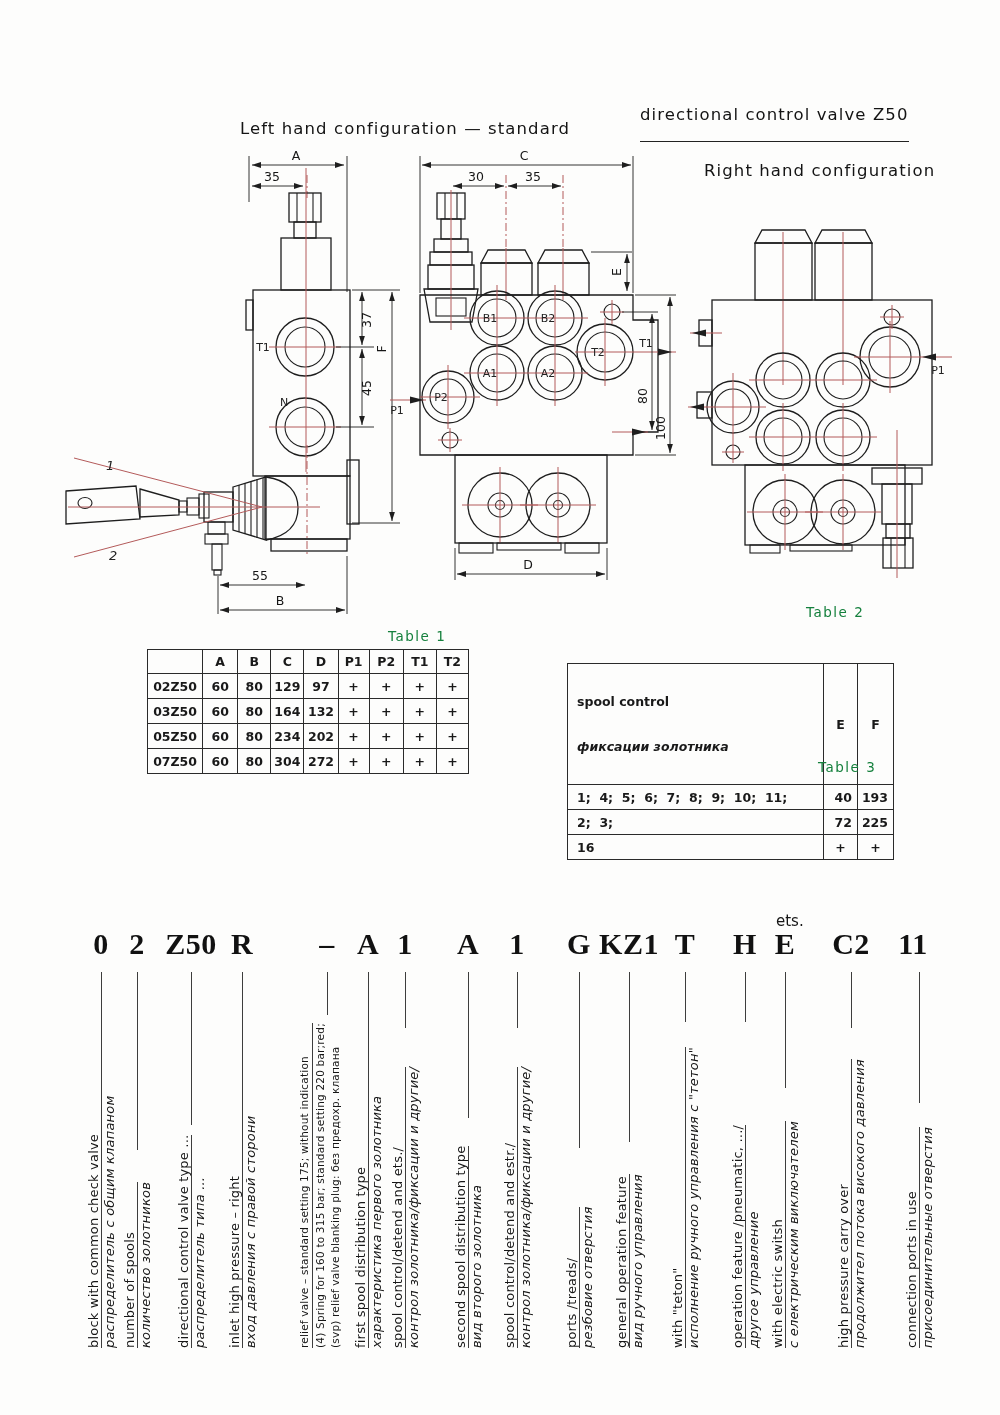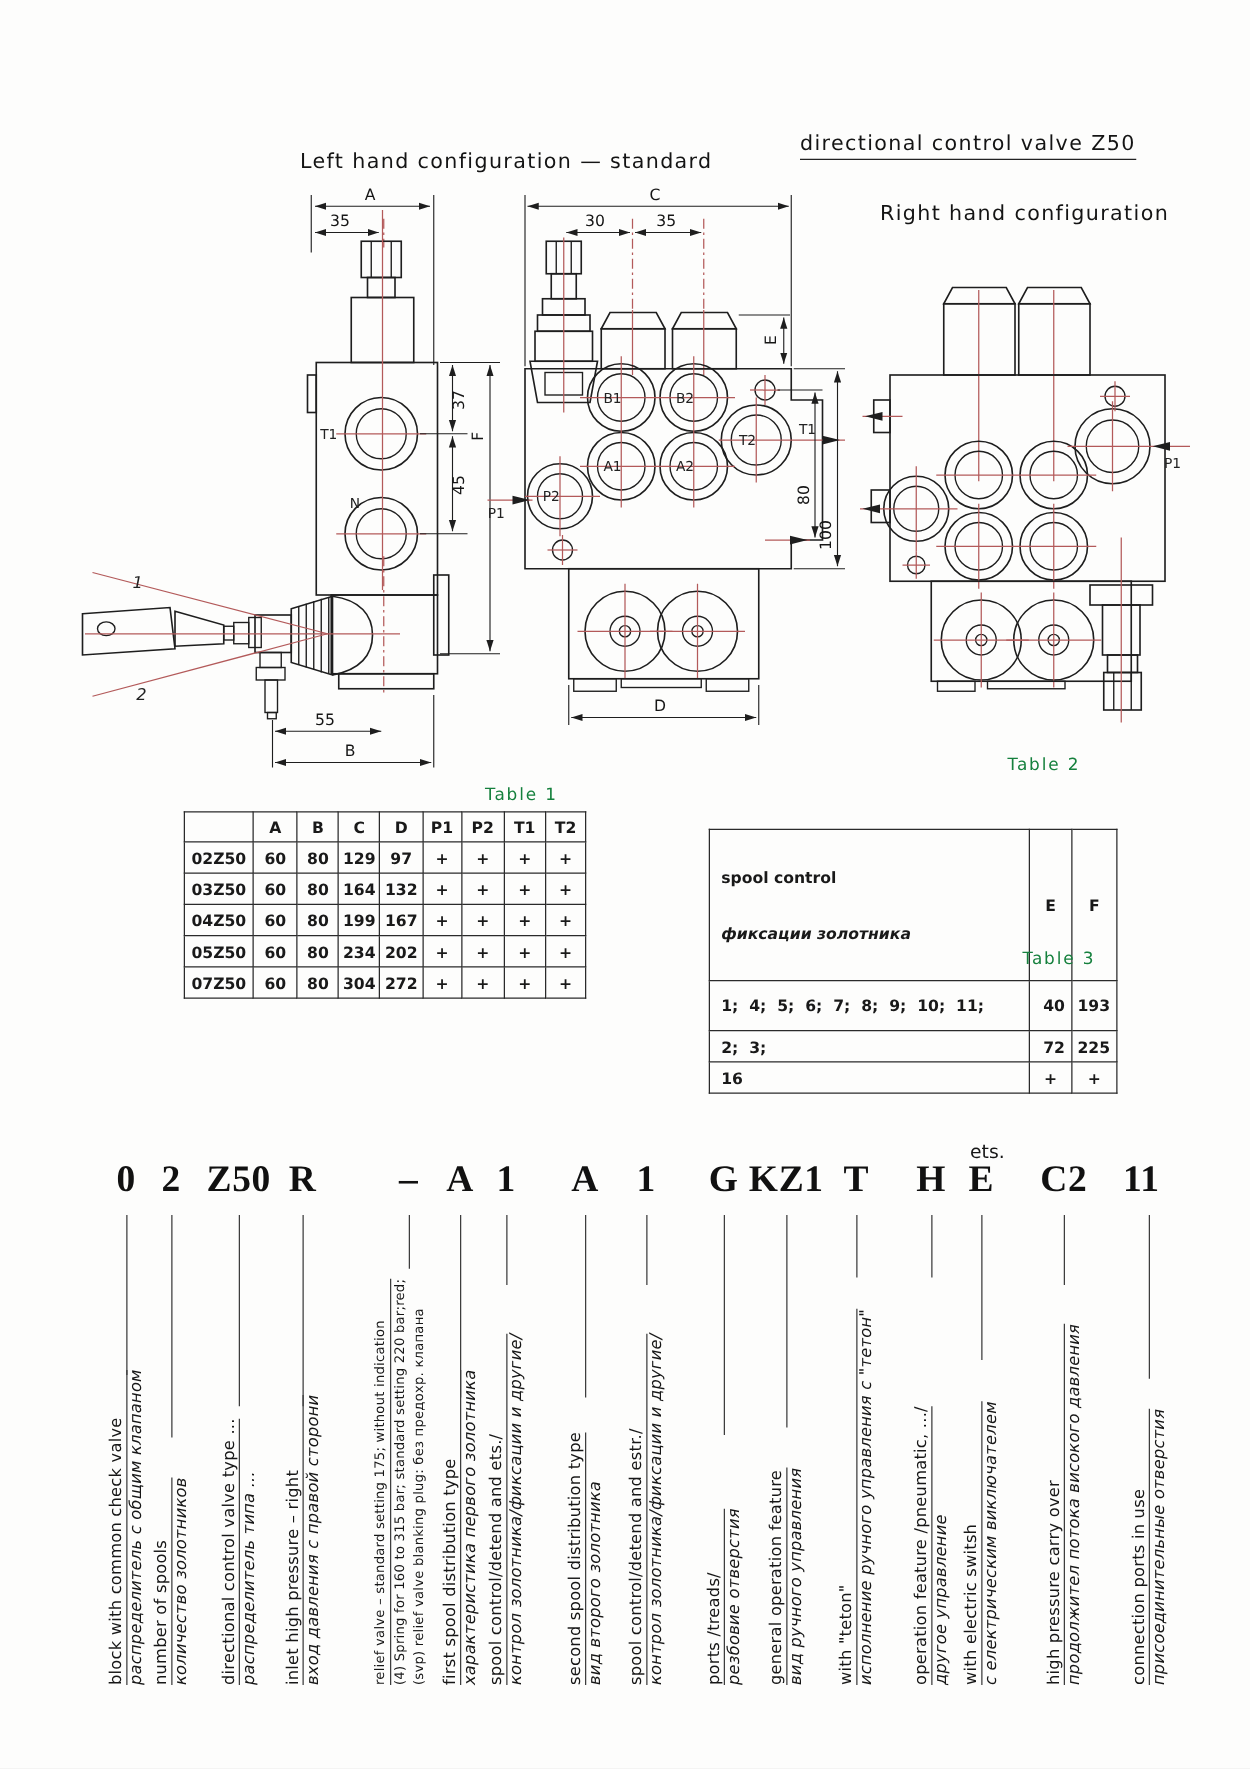--- a/index.html
+++ b/index.html
@@ -1,19 +1,19 @@
 <!DOCTYPE html>
 <html><head>
 <meta charset="utf-8">
 <style>
   html,body{margin:0;padding:0;background:#e8e8e8;}
   .page{position:relative;width:1000px;height:1415px;background:#fdfdfc;overflow:hidden;
         font-family:"DejaVu Sans",sans-serif;color:#1c1c1c;}
   .title{position:absolute;font-size:16.5px;letter-spacing:1.1px;white-space:nowrap;color:#141414;}
-  .underlined{border-bottom:1.6px solid #222;padding-bottom:3px;}
+  .underlined{border-bottom:1.6px solid #222;padding-bottom:17px;}
   .tcap{position:absolute;font-size:13.5px;letter-spacing:1.5px;color:#15803d;}
   table.tbl{position:absolute;border-collapse:collapse;table-layout:fixed;
             font-size:12.5px;font-weight:600;color:#191919;background:#fdfdfc;}
   .tbl td,.tbl th{border:1.6px solid #2a2a2a;text-align:center;padding:0;font-weight:600;overflow:hidden;}
   .t2 .desc{text-align:left;padding-left:9px;white-space:pre;}
   .t2 .num{text-align:right;padding-right:5px;}
   .t3 .num{text-align:right;padding-right:10px;}
   .ets{position:absolute;font-size:15px;color:#161616;}
   .code{position:absolute;top:927px;transform:translateX(-50%);
         font-family:"Liberation Serif",serif;font-size:30px;font-weight:700;
@@ -357,31 +357,20 @@
           <td>60</td>
           <td>80</td>
           <td>164</td>
           <td>132</td>
           <td>+</td>
           <td>+</td>
           <td>+</td>
           <td>+</td>
         </tr>
     <tr style="height:25px">
-          <td>04Z50</td>
-          <td>60</td>
-          <td>80</td>
-          <td>199</td>
-          <td>167</td>
-          <td>+</td>
-          <td>+</td>
-          <td>+</td>
-          <td>+</td>
-        </tr>
-    <tr style="height:25px">
           <td>05Z50</td>
           <td>60</td>
           <td>80</td>
           <td>234</td>
           <td>202</td>
           <td>+</td>
           <td>+</td>
           <td>+</td>
           <td>+</td>
         </tr>
@@ -408,21 +397,21 @@
       </colgroup>
     <tbody>
         <tr style="height:48px">
       <th class="desc" style="font-weight:600;">
         <div>spool control</div>
         <div class="ru" style="font-style:italic">фиксации золотника</div>
       </th>
       <th>E</th>
       <th>F</th>
     </tr>
-    <tr style="height:40px">
+    <tr style="height:25px">
           <td class="desc">1;  4;  5;  6;  7;  8;  9;  10;  11;</td>
           <td class="num">40</td>
           <td class="num">193</td>
         </tr>
     <tr style="height:25px">
           <td class="desc">2;  3;</td>
           <td class="num">72</td>
           <td class="num">225</td>
         </tr>
     <tr style="height:25px">

